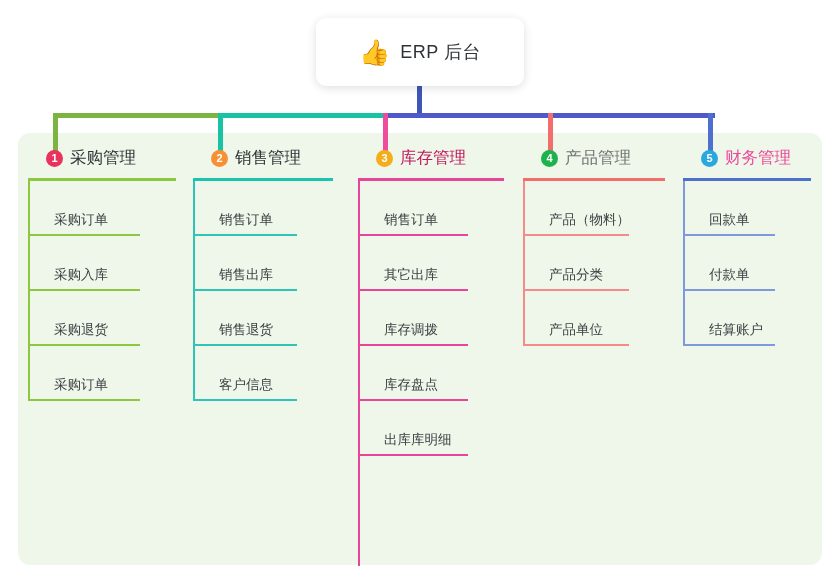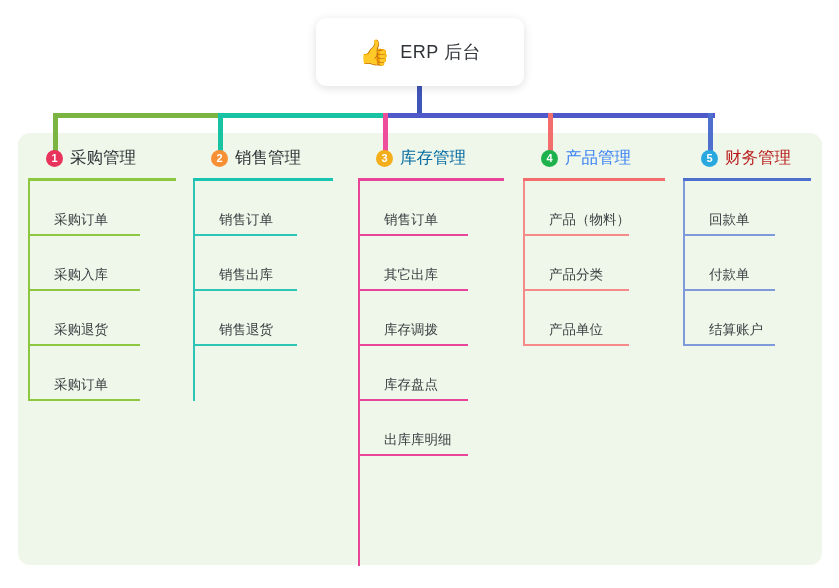--- a/index.html
+++ b/index.html
@@ -204,26 +204,30 @@
           <div class="leaf-rule" style="background: rgb(46, 196, 182); width: 104px;"></div>
         </div>
         <div class="leaf">
           <span class="leaf-label">销售出库</span>
           <div class="leaf-rule" style="background: rgb(46, 196, 182); width: 104px;"></div>
         </div>
         <div class="leaf">
           <span class="leaf-label">销售退货</span>
           <div class="leaf-rule" style="background: rgb(46, 196, 182); width: 104px;"></div>
         </div>
+        <div class="leaf">
+          <span class="leaf-label">客户信息</span>
+          <div class="leaf-rule" style="background: rgb(46, 196, 182); width: 104px;"></div>
+        </div>
       </div>
     </div>
     <div class="column" style="left: 358px; width: 146px;">
       <div class="col-head">
         <span class="badge" style="background: rgb(245, 174, 27);">3</span>
-        <span class="col-title" style="color: #0369a1;">库存管理</span>
+        <span class="col-title" style="color: #be185d;">库存管理</span>
       </div>
       <div class="col-rule" style="background: rgb(232, 68, 154); width: 146px;"></div>
       <div class="col-body">
         <div class="col-spine" style="background: rgb(232, 68, 154); height: 385px;"></div>
         <div class="leaf">
           <span class="leaf-label">销售订单</span>
           <div class="leaf-rule" style="background: rgb(232, 68, 154); width: 110px;"></div>
         </div>
         <div class="leaf">
           <span class="leaf-label">其它出库</span>
@@ -239,21 +243,21 @@
         </div>
         <div class="leaf">
           <span class="leaf-label">出库库明细</span>
           <div class="leaf-rule" style="background: rgb(232, 68, 154); width: 110px;"></div>
         </div>
       </div>
     </div>
     <div class="column" style="left: 523px; width: 142px;">
       <div class="col-head">
         <span class="badge" style="background: rgb(30, 178, 76);">4</span>
-        <span class="col-title" style="color: #3b82f6;">产品管理</span>
+        <span class="col-title" style="color: #737373;">产品管理</span>
       </div>
       <div class="col-rule" style="background: rgb(243, 109, 109); width: 142px;"></div>
       <div class="col-body">
         <div class="col-spine" style="background: rgb(245, 138, 138); height: 165px;"></div>
         <div class="leaf">
           <span class="leaf-label">产品（物料）</span>
           <div class="leaf-rule" style="background: rgb(245, 138, 138); width: 106px;"></div>
         </div>
         <div class="leaf">
           <span class="leaf-label">产品分类</span>
@@ -261,21 +265,21 @@
         </div>
         <div class="leaf">
           <span class="leaf-label">产品单位</span>
           <div class="leaf-rule" style="background: rgb(245, 138, 138); width: 106px;"></div>
         </div>
       </div>
     </div>
     <div class="column" style="left: 683px; width: 128px;">
       <div class="col-head">
         <span class="badge" style="background: rgb(41, 168, 224);">5</span>
-        <span class="col-title" style="color: #b91c1c;">财务管理</span>
+        <span class="col-title" style="color: #ec4899;">财务管理</span>
       </div>
       <div class="col-rule" style="background: rgb(79, 111, 206); width: 128px;"></div>
       <div class="col-body">
         <div class="col-spine" style="background: rgb(127, 154, 218); height: 165px;"></div>
         <div class="leaf">
           <span class="leaf-label">回款单</span>
           <div class="leaf-rule" style="background: rgb(127, 154, 218); width: 92px;"></div>
         </div>
         <div class="leaf">
           <span class="leaf-label">付款单</span>

